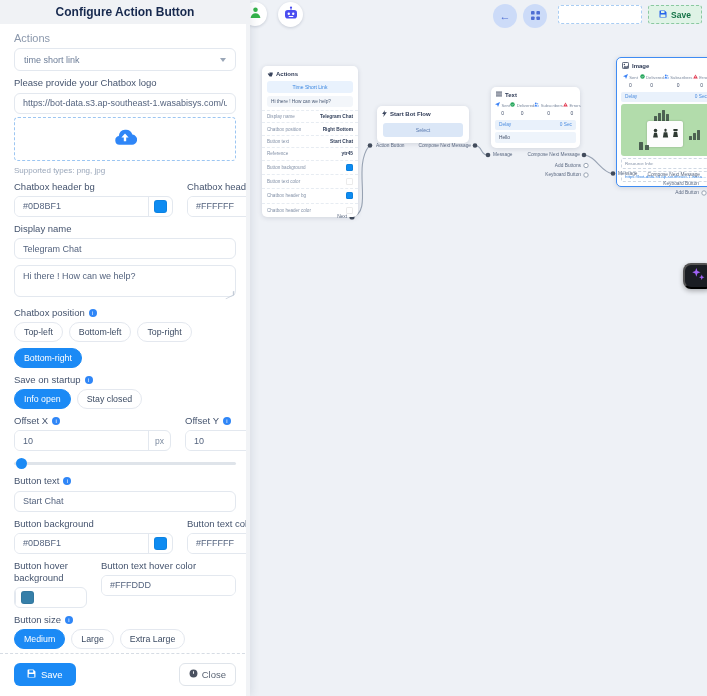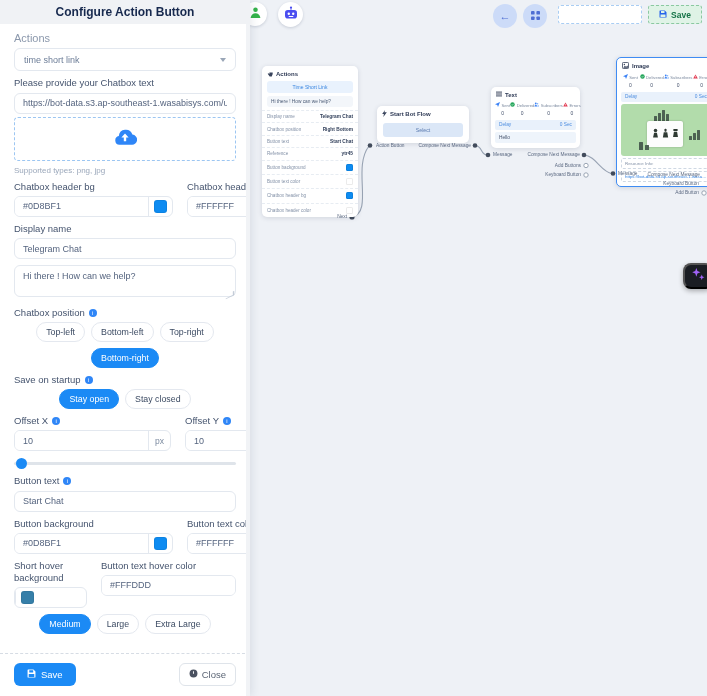--- a/index.html
+++ b/index.html
@@ -28,21 +28,21 @@
             display:flex; align-items:center; justify-content:center; cursor:pointer; background:#fff; }
   .hint { font-size:8px; color:#9aa7ba; margin-bottom:6px; }
   .row2 { display:flex; gap:14px; }
   .row2 > div { flex:1 1 0; }
   .igroup { height:21px; display:flex; align-items:stretch; overflow:hidden; }
   .igroup input { flex:1 1 auto; min-width:0; border:0; outline:none; padding:0 8px; font-size:9px; color:#55647f; font-family:inherit; }
   .swbox { flex:0 0 24px; border-left:1px solid #e3e8ef; display:flex; align-items:center; justify-content:center; cursor:pointer; }
   .swbox i { display:block; width:13px; height:13px; border-radius:3px; border:1px solid rgba(0,0,0,.06); }
   .unit { flex:0 0 22px; border-left:1px solid #e3e8ef; display:flex; align-items:center; justify-content:center;
           font-size:8.5px; color:#7d8ca1; }
-  .pills { display:flex; gap:6px; flex-wrap:wrap;justify-content:center; }
+  .pills { display:flex; gap:6px; flex-wrap:wrap; }
   .pill { border:1px solid #e4e8ef; border-radius:999px; padding:4px 9px; font-size:8.8px; color:#3c4b63;
           background:#fff; cursor:pointer; font-family:inherit; }
   .pill.active { background:#1b8af5; border-color:#1b8af5; color:#fff; }
   .info { display:inline-flex; width:8px; height:8px; border-radius:50%; background:#2f86f7; color:#fff;
           align-items:center; justify-content:center; font-size:6px; font-style:normal; flex:0 0 8px; }
   .info::after { content:"i"; }
   .slider { position:relative; height:12px; margin-top:4px; cursor:pointer; }
   .slider .track { position:absolute; left:0; right:0; top:5px; height:3px; border-radius:2px; background:#dfe4ea; }
   .slider .thumb { position:absolute; left:2px; top:1px; width:11px; height:11px; border-radius:50%; background:#1b8af5; }
   .panel-footer { flex:0 0 auto; border-top:1px dashed #d6dce4; padding:9px 14px 10px; display:flex;
@@ -400,21 +400,21 @@
 
     <div class="grp">
       <div class="sec-lbl">Actions</div>
       <div class="select">
         <span>time short link</span>
         <span class="caret"></span>
       </div>
     </div>
 
     <div class="grp">
-      <div class="lbl">Please provide your Chatbox text</div>
+      <div class="lbl">Please provide your Chatbox logo</div>
       <input class="inp" value="https://bot-data.s3.ap-southeast-1.wasabisys.com/upload/2023/10/flowbuilde" style="">
       <div class="upload">
         <span>
           <svg width="24" height="17" viewBox="0 0 24 17">
               <path d="M19.4 6.6A7 7 0 0 0 5.8 8.1 4.4 4.4 0 0 0 6.4 16.8h12.2a4.6 4.6 0 0 0 .8-10.2z" fill="#2f86f7"></path>
               <path d="M12 5.6l3.6 4h-2.4v3.6h-2.4V9.6H8.4z" fill="#fff"></path>
             </svg>
         </span>
       </div>
       <div class="hint">Supported types: png, jpg</div>
@@ -461,21 +461,21 @@
         <button class="pill active">Bottom-right</button>
       </div>
     </div>
 
     <div class="grp">
       <div class="lbl">
           <span>Save on startup</span>
           <i class="info"></i>
         </div>
       <div class="pills">
-        <button class="pill active">Stay open</button>
+        <button class="pill active">Info open</button>
         <button class="pill">Stay closed</button>
       </div>
     </div>
 
     <div class="grp row2">
       <div>
         <div class="lbl">
             <span>Offset X</span>
             <i class="info"></i>
           </div>
@@ -525,37 +525,41 @@
         <div class="lbl">Button text color</div>
         <div class="igroup">
           <input value="#FFFFFF" style="">
 
         </div>
       </div>
     </div>
 
     <div class="grp row2">
       <div>
-        <div class="lbl">Short hover background</div>
+        <div class="lbl">Button hover background</div>
         <div class="igroup">
           <span class="swbox">
               <i style="background: rgb(54, 127, 169);"></i>
             </span>
         </div>
       </div>
       <div>
         <div class="lbl">Button text hover color</div>
         <div class="igroup">
           <input value="#FFFDDD" style="">
 
         </div>
       </div>
     </div>
 
     <div class="grp">
+      <div class="lbl">
+          <span>Button size</span>
+          <i class="info"></i>
+        </div>
       <div class="pills">
         <button class="pill active">Medium</button>
         <button class="pill">Large</button>
         <button class="pill">Extra Large</button>
       </div>
     </div>
 
   </div>
 
   <div class="panel-footer">

